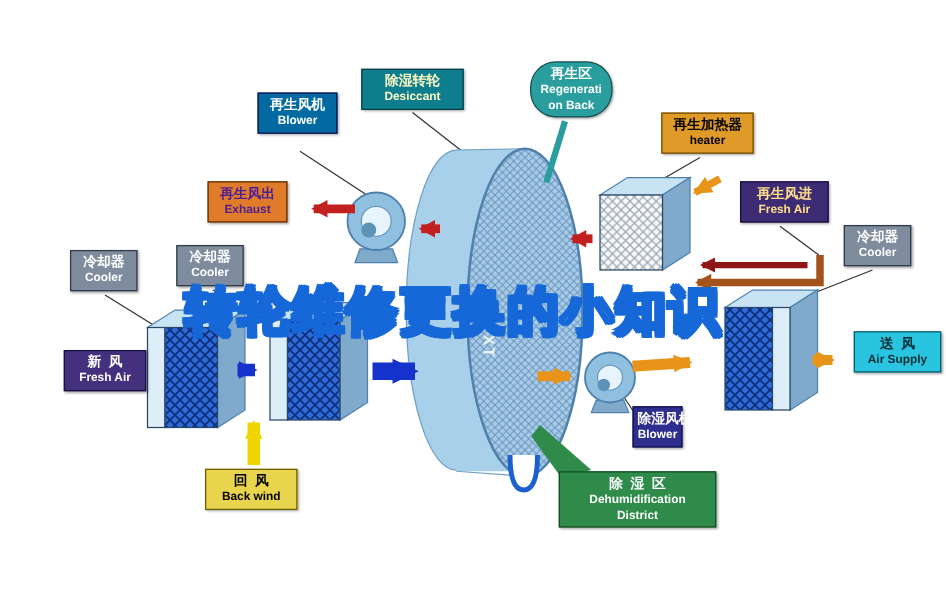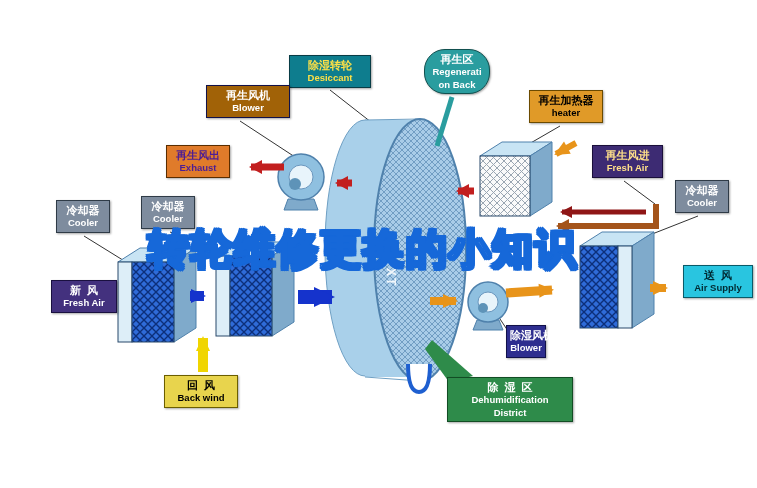--- a/index.html
+++ b/index.html
@@ -5,23 +5,23 @@
   html,body{margin:0;padding:0;background:#fff;}
   .stage{position:relative;width:757px;height:488px;background:#ffffff;overflow:hidden;
          font-family:"Liberation Sans",sans-serif;}
   .stage svg{position:absolute;left:0;top:0;z-index:1;}
   .lbl{position:absolute;z-index:3;text-align:center;padding:2px 3px;border:1px solid #222;
        box-sizing:border-box;line-height:1.3;box-shadow:1px 1px 2px rgba(0,0,0,.35);}
   .lbl span{display:block;white-space:pre;}
   .zh{font-size:11px;font-weight:bold;}
   .en{font-size:9.5px;font-weight:bold;}
   
-  .l-desiccant{left:289px;top:55px;width:82px;background:#0E7D8E;color:#fde047;border-color:#083c46;}
+  .l-desiccant{left:289px;top:55px;width:82px;background:#0E7D8E;color:#fef9c3;border-color:#083c46;}
   .l-regenarea{left:424px;top:49px;width:66px;background:#2A9D9F;color:#fff;border-color:#11504f;border-radius:21px;}
-  .l-regenblower{left:206px;top:85px;width:84px;background:#a16207;color:#fff;border-color:#11114a;}
+  .l-regenblower{left:206px;top:74px;width:64px;background:#0369a1;color:#fff;border-color:#11114a;}
   .l-heater{left:529px;top:90px;width:74px;background:#E09A28;color:#000;border-color:#6b4a00;}
   .l-exhaust{left:166px;top:145px;width:64px;background:#E07B2A;color:#4c1d95;border-color:#5a2d00;}
   .l-regenfresh{left:592px;top:145px;width:71px;background:#3D2B73;color:#FFE08A;border-color:#1a0f3a;}
   .l-cooler1{left:56px;top:200px;width:54px;background:#7E8C9E;color:#fff;border-color:#2f3b47;}
   .l-cooler2{left:141px;top:196px;width:54px;background:#7E8C9E;color:#fff;border-color:#2f3b47;}
   .l-cooler3{left:675px;top:180px;width:54px;background:#7E8C9E;color:#fff;border-color:#2f3b47;}
   .l-freshair{left:6px;top:280px;width:66px;background:#43317E;color:#fff;border-color:#1a1040;margin-left:45px;}
   .l-backwind{left:164px;top:375px;width:74px;background:#E8D44D;color:#000;border-color:#6b5e00;}
   .l-airsupply{left:683px;top:265px;width:70px;background:#29C5E0;color:#002b33;border-color:#0a5a68;}
   .l-dblower{left:506px;top:325px;width:40px;background:#2E2E8F;color:#fff;border-color:#11114a;}

